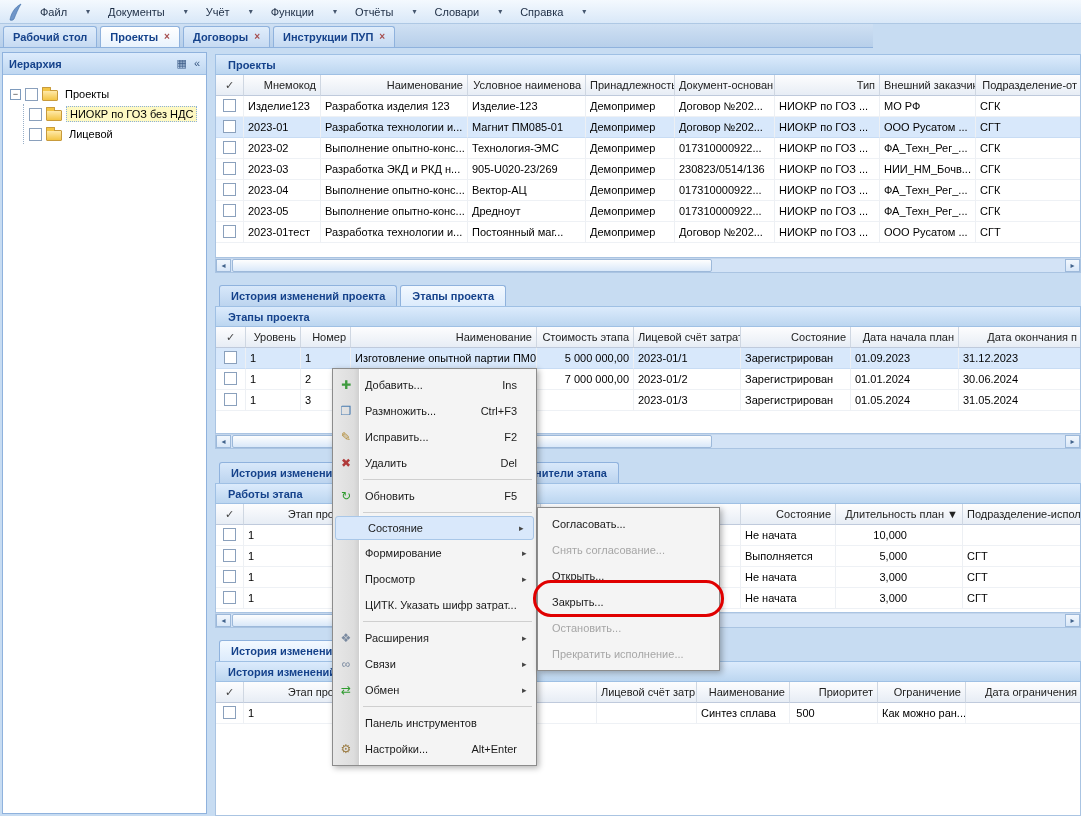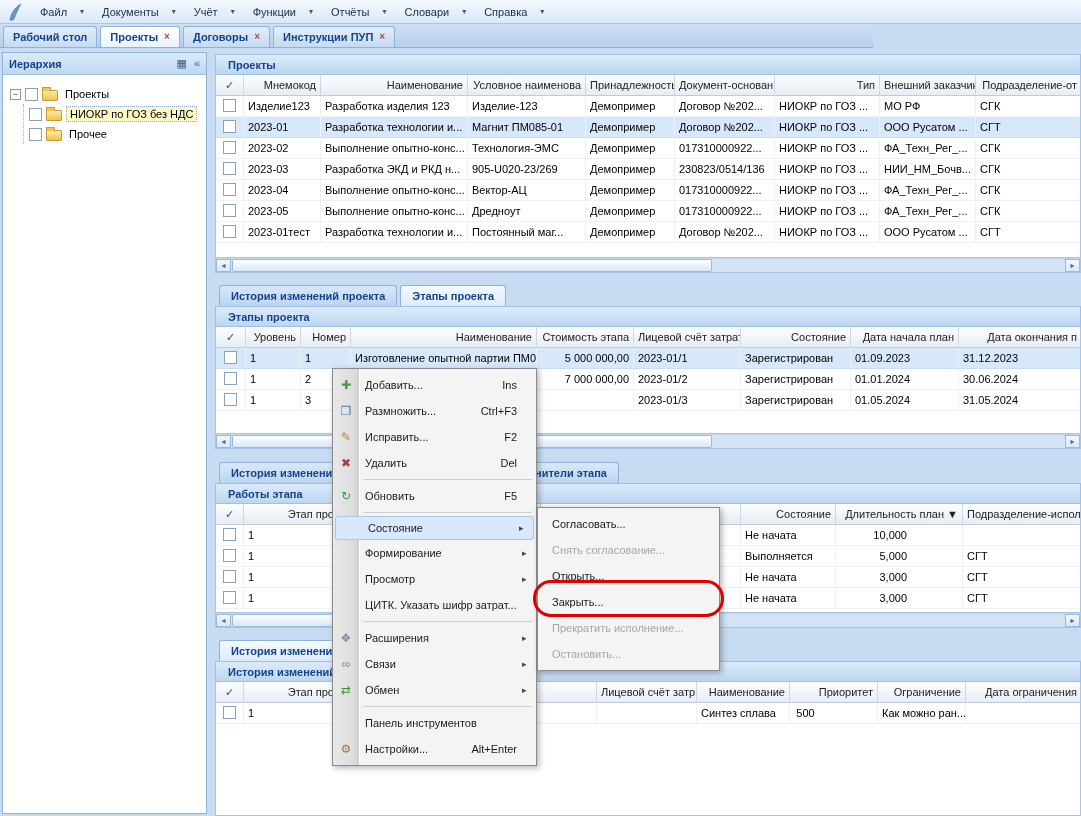--- a/index.html
+++ b/index.html
@@ -2,21 +2,21 @@
 <html style="--accent: #15428b; --selection: #d8e8fb; --annotation: #e00000;"><head>
 <meta charset="utf-8">
 <style>
   *{margin:0;padding:0;box-sizing:border-box;}
   html,body{width:1081px;height:816px;}
   body{font-family:"Liberation Sans","DejaVu Sans",sans-serif;font-size:11px;background:#c7dcf2;position:relative;overflow:hidden;color:#000;}
 
   
   .menubar{position:absolute;left:0;top:0;width:1081px;height:24px;background:linear-gradient(#f4f9fe,#d9e8f8);border-bottom:1px solid #aec8e4;display:flex;align-items:center;padding-left:5px;z-index:5;}
   .logo{width:20px;height:20px;margin-right:6px;display:inline-flex;align-items:center;justify-content:center;}
-  .mbitem{padding:3px 9px;color:#1c2c43;display:inline-flex;align-items:center;gap:13px;cursor:default;}
+  .mbitem{padding:3px 9px;color:#1c2c43;display:inline-flex;align-items:center;gap:19px;cursor:default;}
   .mbitem .caret{font-size:8px;color:#45566e;}
 
   
   .tabbar{position:absolute;left:0;top:24px;width:873px;height:24px;background:linear-gradient(#cfe0f3,#b7cfea);display:flex;align-items:flex-end;padding-left:3px;gap:3px;border-bottom:1px solid #8fb2dd;z-index:5;}
   .tab{height:21px;display:inline-flex;align-items:center;gap:6px;padding:0 9px;border:1px solid #8fb2dd;border-bottom:none;border-radius:3px 3px 0 0;background:linear-gradient(#e0edfb,#c6daf2);color:var(--accent);font-weight:bold;cursor:default;white-space:nowrap;}
   .tab.active{background:linear-gradient(#ffffff,#e9f3fd);}
   .tclose{color:#a64d4d;font-size:10px;font-weight:bold;line-height:10px;}
 
   
   .sidebar{position:absolute;left:2px;top:52px;width:205px;height:762px;background:#fff;border:1px solid #8fb2dd;z-index:4;}
@@ -154,21 +154,21 @@
     </div>
     <div class="tchildren">
       <div class="titem sel">
         <span class="cb"></span>
         <span class="folder"></span>
         <span class="tlabel">НИОКР по ГОЗ без НДС</span>
       </div>
       <div class="titem">
         <span class="cb"></span>
         <span class="folder"></span>
-        <span class="tlabel">Прочее</span>
+        <span class="tlabel">Лицевой</span>
       </div>
     </div>
   </div>
 </div>
 
 <div class="main">
 
   <div class="phead" id="phead-projects">
       <span>Проекты</span>
     </div>
@@ -609,24 +609,24 @@
       <span class="mar"></span>
     </div>
     <div class="mi">
       <span class="mic"></span>
       <span class="mlb">Закрыть...</span>
       <span class="msh"></span>
       <span class="mar"></span>
     </div>
     <div class="mi dis">
       <span class="mic"></span>
+      <span class="mlb">Остановить...</span>
+      <span class="msh"></span>
+      <span class="mar"></span>
+    </div>
+    <div class="mi dis">
+      <span class="mic"></span>
       <span class="mlb">Прекратить исполнение...</span>
       <span class="msh"></span>
       <span class="mar"></span>
     </div>
-    <div class="mi dis">
-      <span class="mic"></span>
-      <span class="mlb">Остановить...</span>
-      <span class="msh"></span>
-      <span class="mar"></span>
-    </div>
   </div>
 <div class="redoval"></div>
 
 </body></html>

